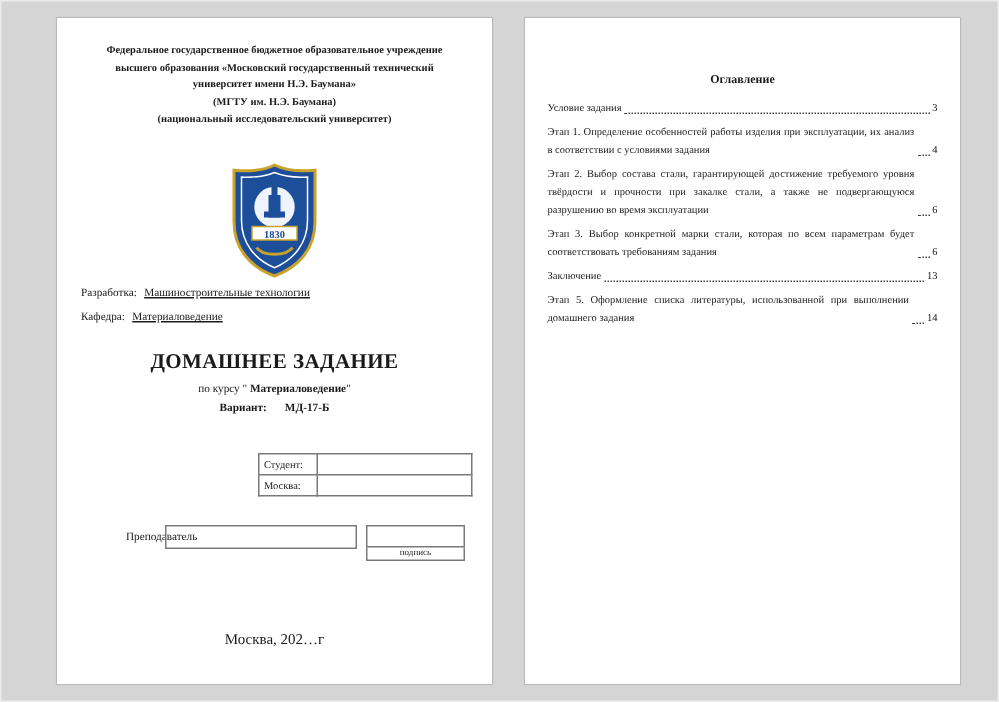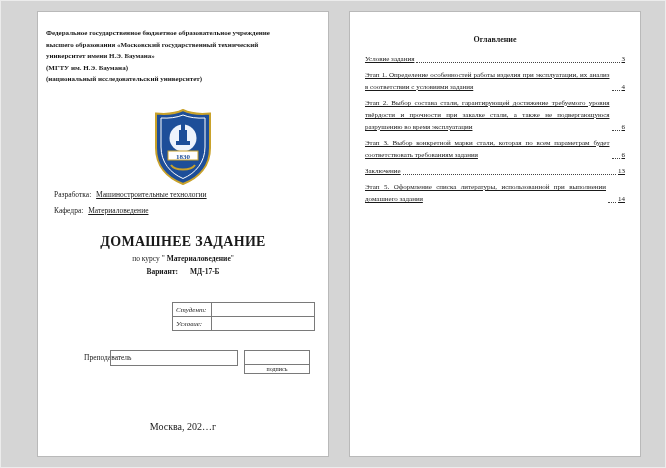--- a/index.html
+++ b/index.html
@@ -11,49 +11,49 @@
   .page{
     position:absolute;top:10px;width:292px;height:446px;
     background:#ffffff;border:1px solid #b9b9b9;box-sizing:border-box;
   }
   .page.left{left:36px;}
   .page.right{left:348px;}
 
   
   .doc-header{
     position:absolute;top:16px;left:8px;right:8px;
-    text-align:left;font-weight:bold;font-size:7px;line-height:11.5px;
+    text-align:center;font-weight:bold;font-size:7px;line-height:11.5px;
   }
   .emblem-wrap{position:absolute;top:96px;left:0;right:0;text-align:center;}
   .fac-line{position:absolute;left:16px;font-size:7.5px;}
   .fac-line.f1{top:178px;}
   .fac-line.f2{top:194px;}
   .uval{margin-left:3px;text-decoration:underline;}
   .title-block{position:absolute;top:222px;left:0;right:0;text-align:center;}
   .main-title{font-size:14px;font-weight:bold;letter-spacing:.3px;}
   .course-line{font-size:7.5px;margin-top:4px;}
   .course-line b{font-weight:bold;}
   .variant-line{font-size:7.5px;font-weight:bold;margin-top:4px;}
   .variant-value{margin-left:12px;}
   .student-table{position:absolute;top:290px;left:134px;border-collapse:collapse;font-size:7px;}
-  .student-table td{border:1px solid #7a7a7a;height:13px;padding:0 3px;vertical-align:middle;font-style:italic;}
+  .student-table td{border:1px solid #7a7a7a;height:13px;padding:0 3px;vertical-align:middle;}
   .student-table td.lbl{width:32px;}
   .student-table td.fld{width:96px;}
   .teacher-block{position:absolute;top:338px;left:20px;width:252px;height:30px;}
   .teacher-label{position:absolute;left:0;top:3px;font-size:7.5px;margin-left:26px;}
   .teacher-field{position:absolute;left:52px;top:0;width:126px;height:14px;border:1px solid #7a7a7a;}
   .sign-group{position:absolute;left:186px;top:0;width:66px;}
   .sign-field{display:block;height:13px;border:1px solid #7a7a7a;}
   .sign-label{display:block;border:1px solid #7a7a7a;border-top:none;text-align:center;font-size:6px;padding:1px 0;}
   .page-footer{position:absolute;bottom:24px;left:0;right:0;text-align:center;font-size:10px;}
 
   
-  .toc-title{margin-top:23px;text-align:center;font-weight:bold;font-size:8px;}
+  .toc-title{margin-top:36px;text-align:center;font-weight:bold;font-size:8px;}
   .toc-list{margin:9px 15px 0 15px;}
-  .toc-item{display:flex;align-items:flex-end;font-size:7px;line-height:12px;margin-bottom:4px;text-decoration:underline;}
+  .toc-item{display:flex;align-items:flex-end;font-size:7px;line-height:12px;margin-bottom:4px;}
   .toc-text{flex:0 1 auto;text-align:justify;}
   .toc-dots{flex:1 1 auto;min-width:8px;border-bottom:1px dotted #444;margin:0 2px 2px 2px;}
   .toc-page{flex:0 0 auto;}
 </style>
 </head>
 <body>
 
 <div class="screen">
 
   <div class="page left">
@@ -102,21 +102,21 @@
       </div>
     </div>
 
     <table class="student-table">
       <tbody>
           <tr>
         <td class="lbl">Студент:</td>
         <td class="fld"></td>
       </tr>
       <tr>
-        <td class="lbl">Условие:</td>
+        <td class="lbl">Москва:</td>
         <td class="fld"></td>
       </tr>
     </tbody>
       </table>
 
     <div class="teacher-block">
       <span class="teacher-label">Преподаватель</span>
       <span class="teacher-field"></span>
       <span class="sign-group">
         <span class="sign-field"></span>

